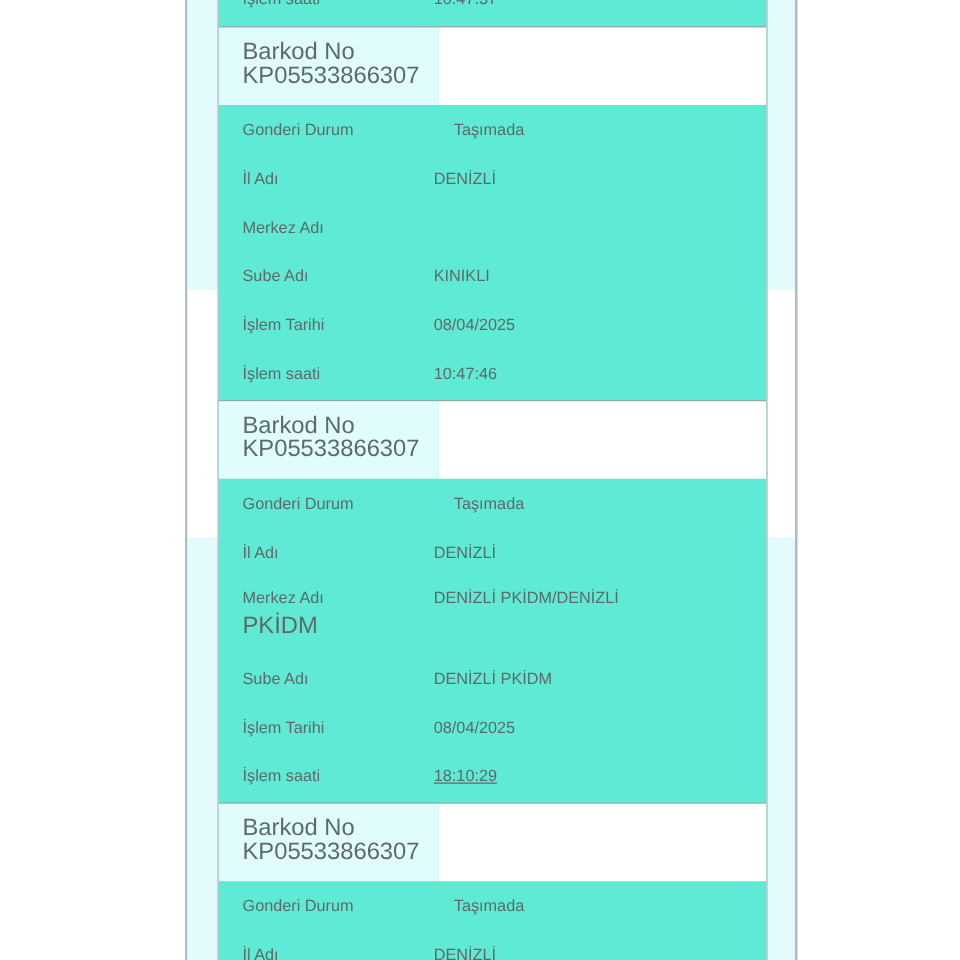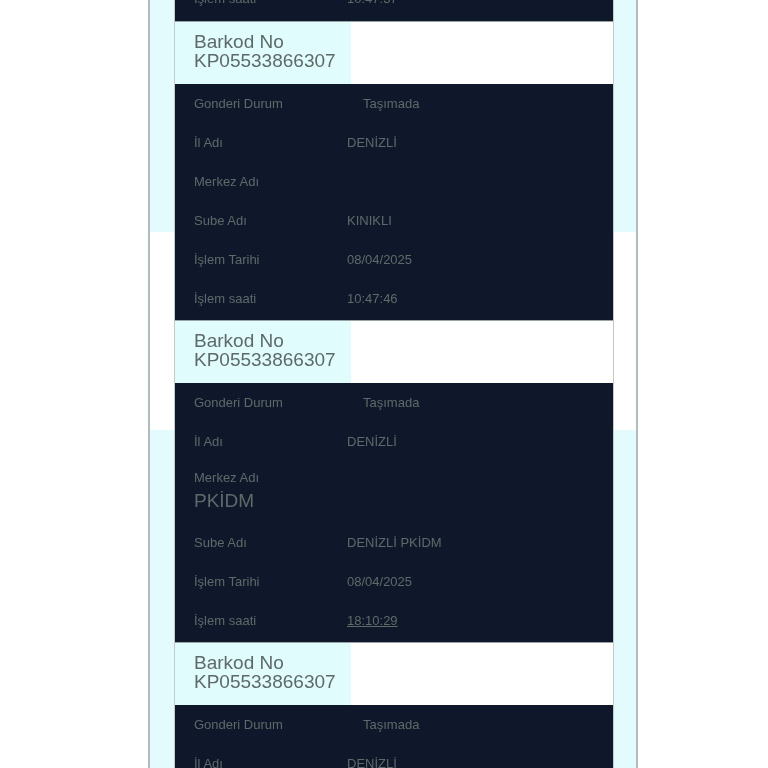--- a/index.html
+++ b/index.html
@@ -5,21 +5,21 @@
   html, body { margin:0; padding:0; background:#ffffff; }
   body { width:768px; height:768px; overflow:hidden; position:relative;
          font-family:"Liberation Sans", "DejaVu Sans", sans-serif; }
   .outer { position:absolute; left:148px; top:-2px; width:486px; height:780px;
            border-left:2px solid #b3bcbc; border-right:2px solid #b3bcbc; }
   .band { position:absolute; left:0; width:100%; }
   .band.cyan { background:#e3fbfc; }
   .band.white { background:#ffffff; }
   .inner { position:absolute; left:174px; top:0; width:438px; height:768px;
            border-left:1px solid #c3caca; border-right:1px solid #c3caca;
-           background:#0f172a; overflow:hidden; }
+           background:#5eead4; overflow:hidden; }
   .record { position:relative; border-bottom:1px solid #9aa3a3; }
   .record:first-child { }
   .row { position:relative; height:39px; }
   .lbl, .val { position:absolute; font-size:13px; color:#5e6a6a; line-height:23px; white-space:nowrap; }
   .lbl { left:19px; }
   .val { left:172px; }
   .val.ind { left:188px; }
   .barkod { position:relative; height:62px; }
   .barkod .lblcell { position:absolute; left:0; top:0; width:176px; height:62px; background:#e1fcfd; }
   .barkod .whitecell { position:absolute; left:176px; top:0; width:262px; height:62px; background:#ffffff; }
@@ -88,20 +88,21 @@
     <div class="row">
       <span class="lbl" style="top:8px;">Gonderi Durum</span>
       <span class="val ind" style="top:8px;">Taşımada</span>
     </div>
     <div class="row">
       <span class="lbl" style="top:8px;">İl Adı</span>
       <span class="val" style="top:8px;">DENİZLİ</span>
     </div>
     <div class="row tall">
       <span class="lbl" style="top:5px;">Merkez Adı</span>
+      <span class="val" style="top:5px;">DENİZLİ PKİDM/DENİZLİ</span>
       <span class="wrap2">PKİDM</span>
     </div>
     <div class="row">
       <span class="lbl" style="top:8px;">Sube Adı</span>
       <span class="val" style="top:8px;">DENİZLİ PKİDM</span>
     </div>
     <div class="row">
       <span class="lbl" style="top:8px;">İşlem Tarihi</span>
       <span class="val" style="top:8px;">08/04/2025</span>
     </div>

